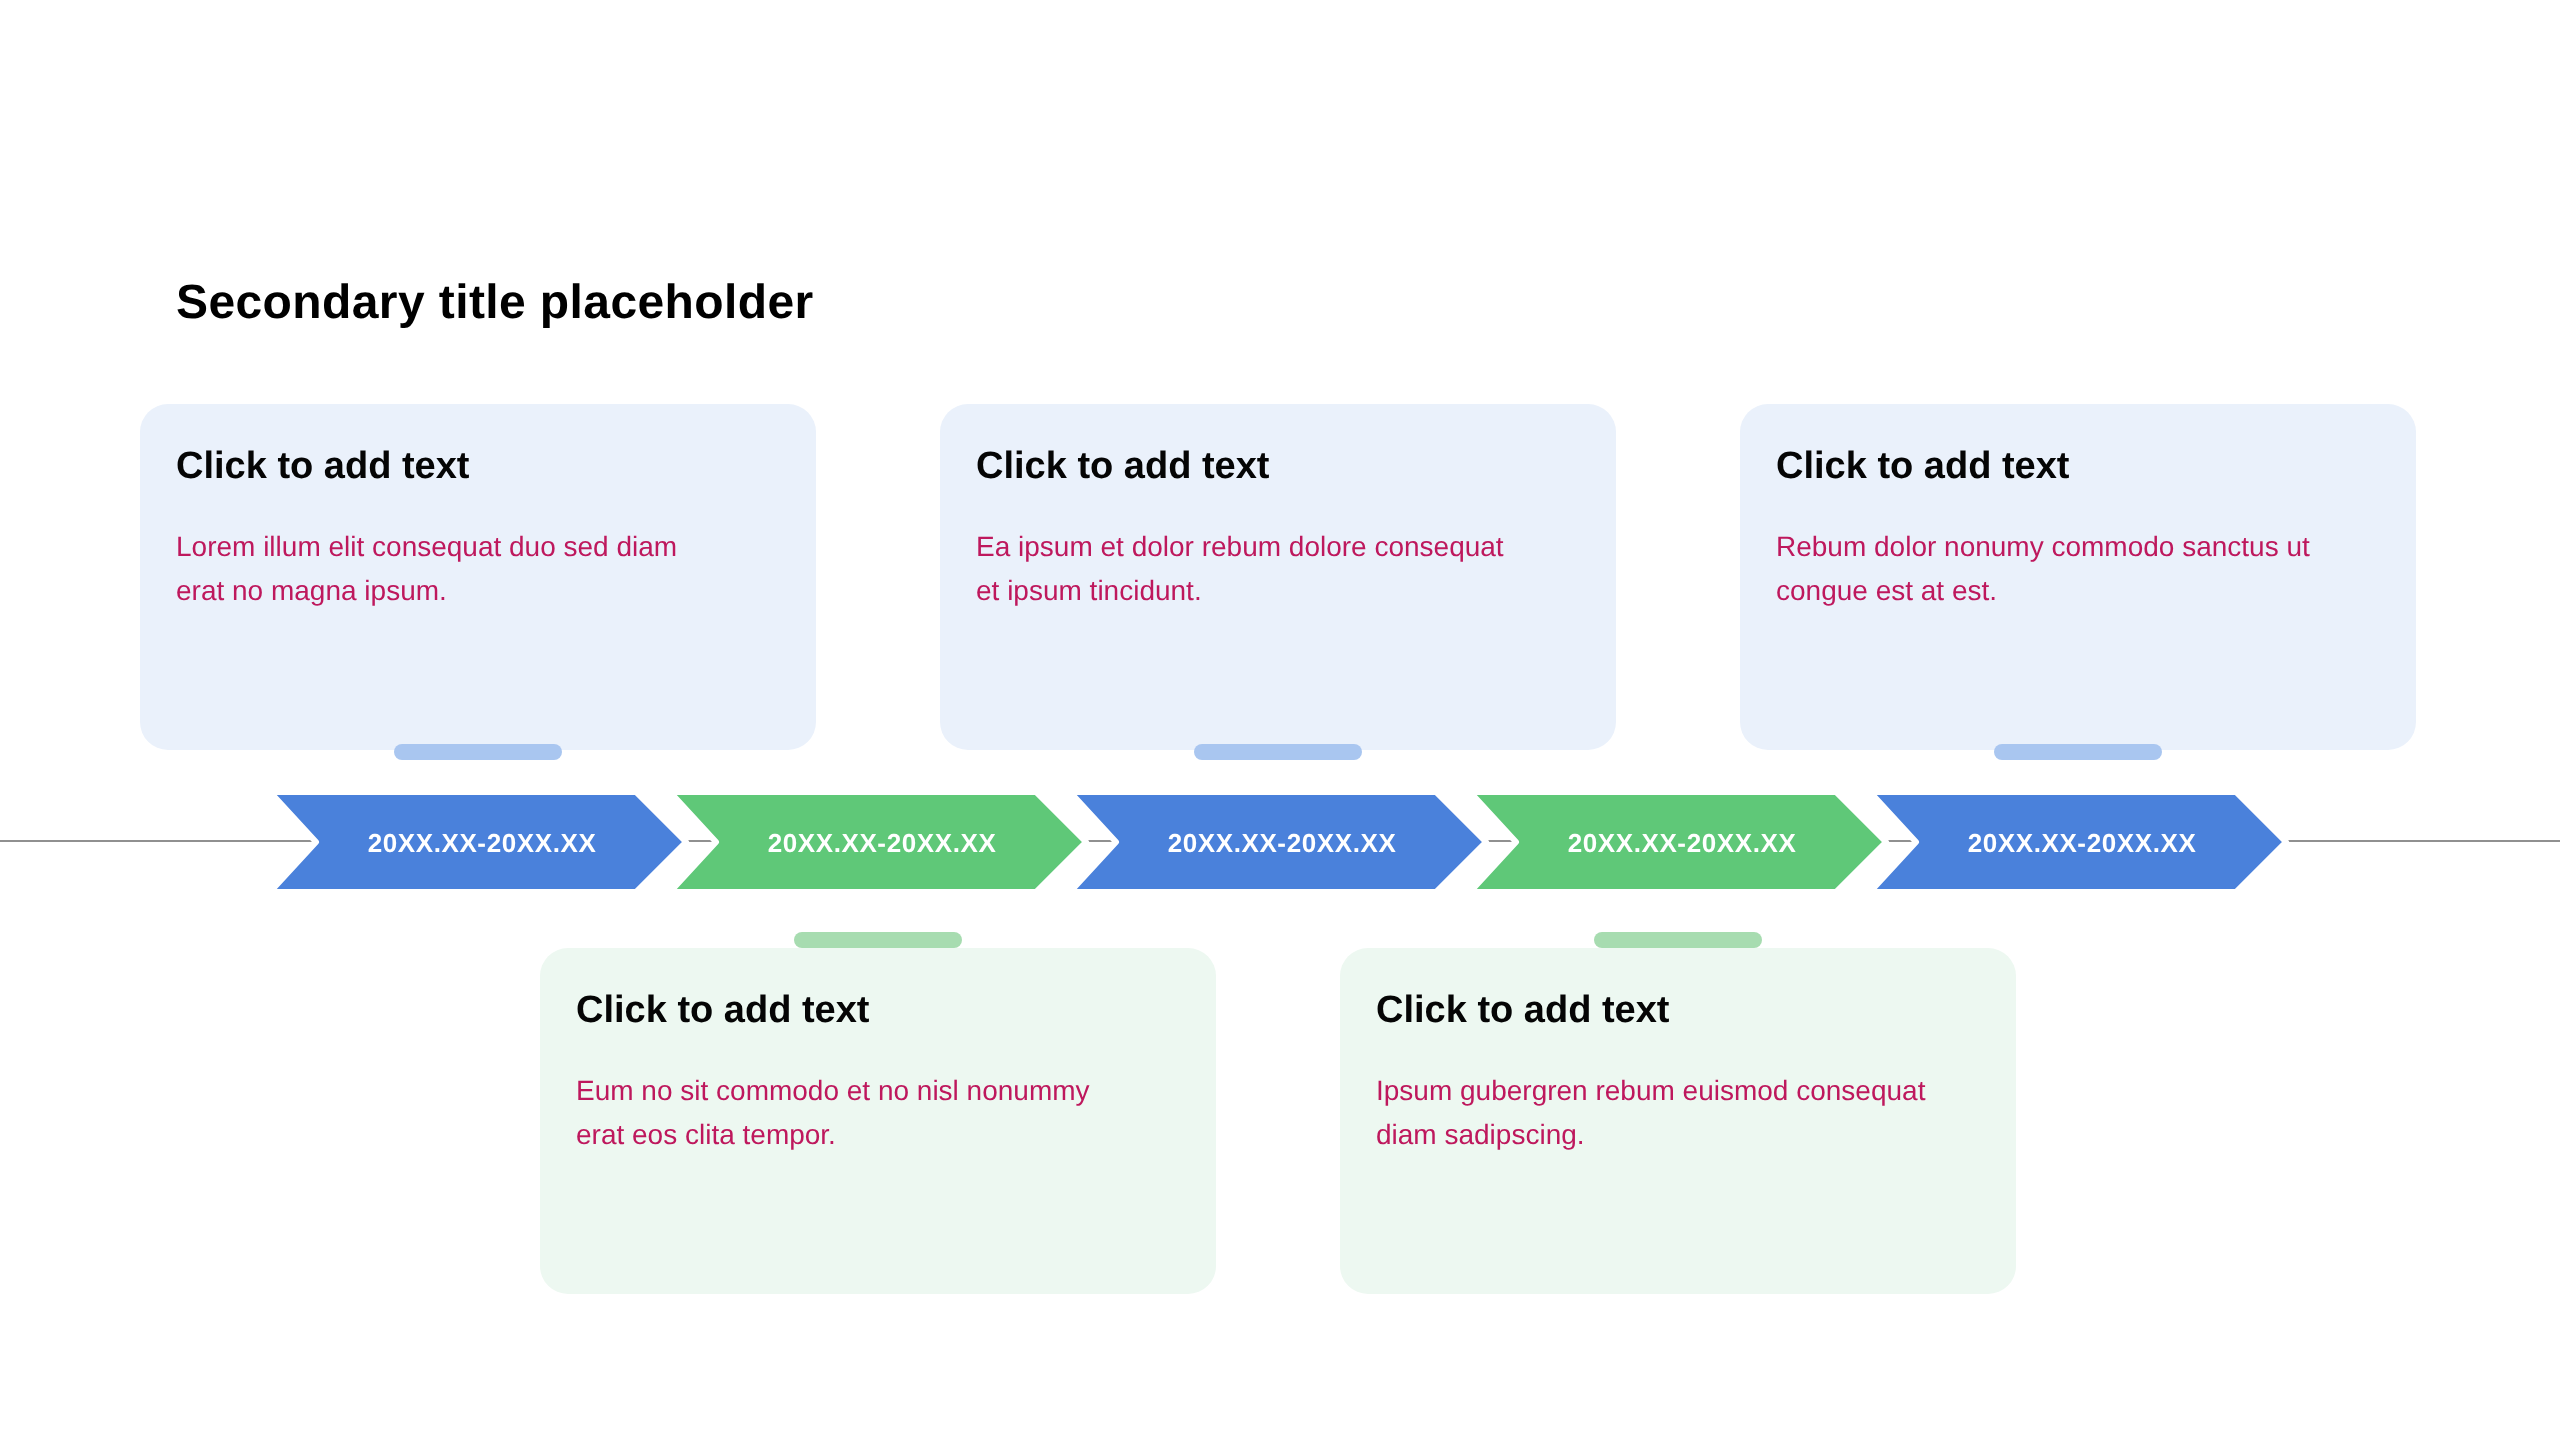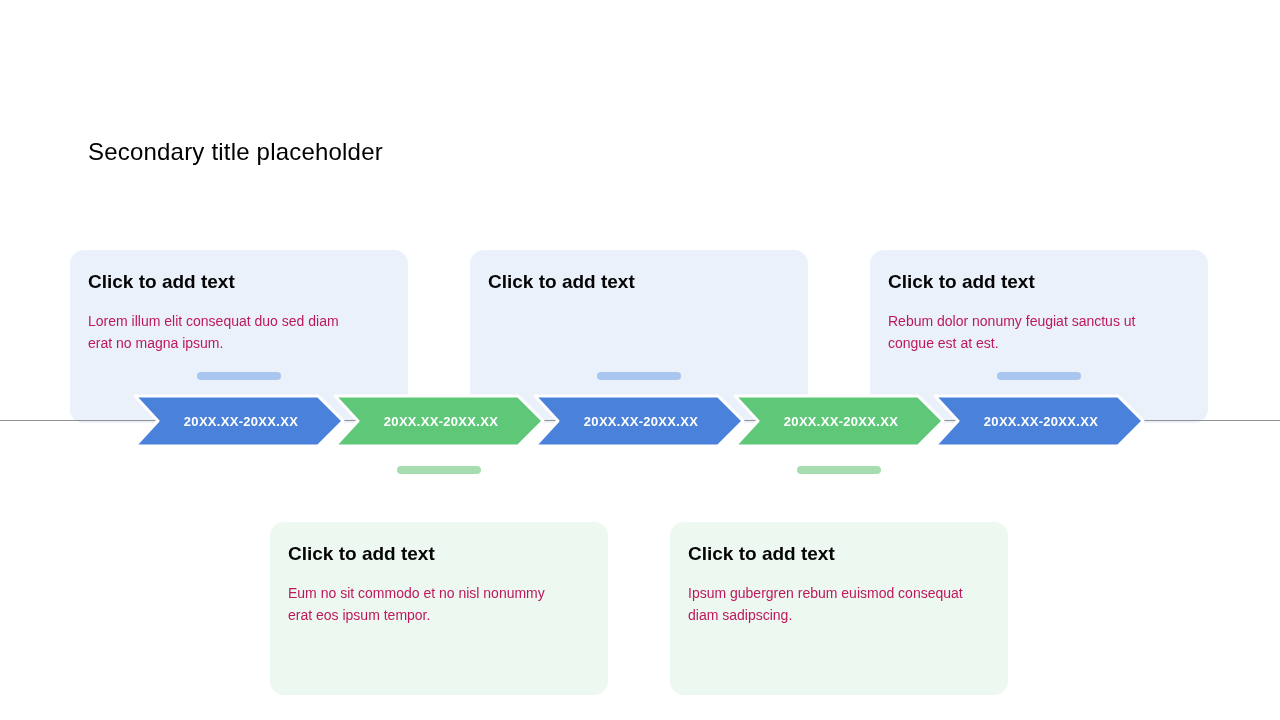--- a/index.html
+++ b/index.html
@@ -2,25 +2,25 @@
 <html><head>
 <meta charset="utf-8">
 <style>
   html,body{margin:0;padding:0;}
   .slide{
     position:relative;width:1280px;height:720px;background:#ffffff;overflow:hidden;
     font-family:"Liberation Sans",sans-serif;color:#111;
   }
   .slide-title{
     position:absolute;left:88px;top:138px;margin:0;
-    font-size:24px;font-weight:400;color:#000;letter-spacing:.2px;
+    font-size:24px;font-weight:700;color:#000;letter-spacing:.2px;
   }
   .card{
     position:absolute;width:338px;height:173px;border-radius:14px;
-    padding:20px 18px;box-sizing:border-box;margin-top:48px;
+    padding:20px 18px;box-sizing:border-box;
   }
   .card h2{margin:0 0 16px 0;font-size:19px;line-height:24px;font-weight:700;color:#050505;}
   .card p{margin:0;font-size:14px;line-height:22px;color:#be185d;white-space:pre-line;}
   .card.blue{background:#EAF1FB;top:202px;}
   .card.green{background:#EDF8F1;top:474px;}
   .c1{left:70px;}.c2{left:470px;}.c3{left:870px;}
   .b1{left:270px;}.b2{left:670px;}
   .tab{position:absolute;width:84px;height:8px;border-radius:4px;}
   .tab.blue{background:#A9C6F0;top:372px;}
   .tab.green{background:#A7DCB0;top:466px;}
@@ -40,24 +40,26 @@
 
   <h1 class="slide-title">Secondary title placeholder</h1>
 
   <div class="card blue c1">
     <h2>Click to add text</h2>
     <p>Lorem illum elit consequat duo sed diam
 erat no magna ipsum.</p>
   </div>
   <div class="card blue c2">
     <h2>Click to add text</h2>
+    <p>Ea ipsum et dolor rebum dolore consequat
+et ipsum tincidunt.</p>
   </div>
   <div class="card blue c3">
     <h2>Click to add text</h2>
-    <p>Rebum dolor nonumy feugiat sanctus ut
+    <p>Rebum dolor nonumy commodo sanctus ut
 congue est at est.</p>
   </div>
 
   <div class="tab blue t1"></div>
   <div class="tab blue t2"></div>
   <div class="tab blue t3"></div>
 
   <div class="tab green t4"></div>
   <div class="tab green t5"></div>
 
@@ -82,21 +84,21 @@
     </g>
     <g>
       <polygon points="935,6 1118,6 1143,31 1118,56 935,56 958,31" stroke="#ffffff" stroke-width="3" stroke-linejoin="round" fill="#4A81DB"></polygon>
       <text x="1041" y="36" text-anchor="middle">20XX.XX-20XX.XX</text>
     </g>
   </svg>
 
   <div class="card green b1">
     <h2>Click to add text</h2>
     <p>Eum no sit commodo et no nisl nonummy
-erat eos ipsum tempor.</p>
+erat eos clita tempor.</p>
   </div>
   <div class="card green b2">
     <h2>Click to add text</h2>
     <p>Ipsum gubergren rebum euismod consequat
 diam sadipscing.</p>
   </div>
 
 </div>
 
 </body></html>

